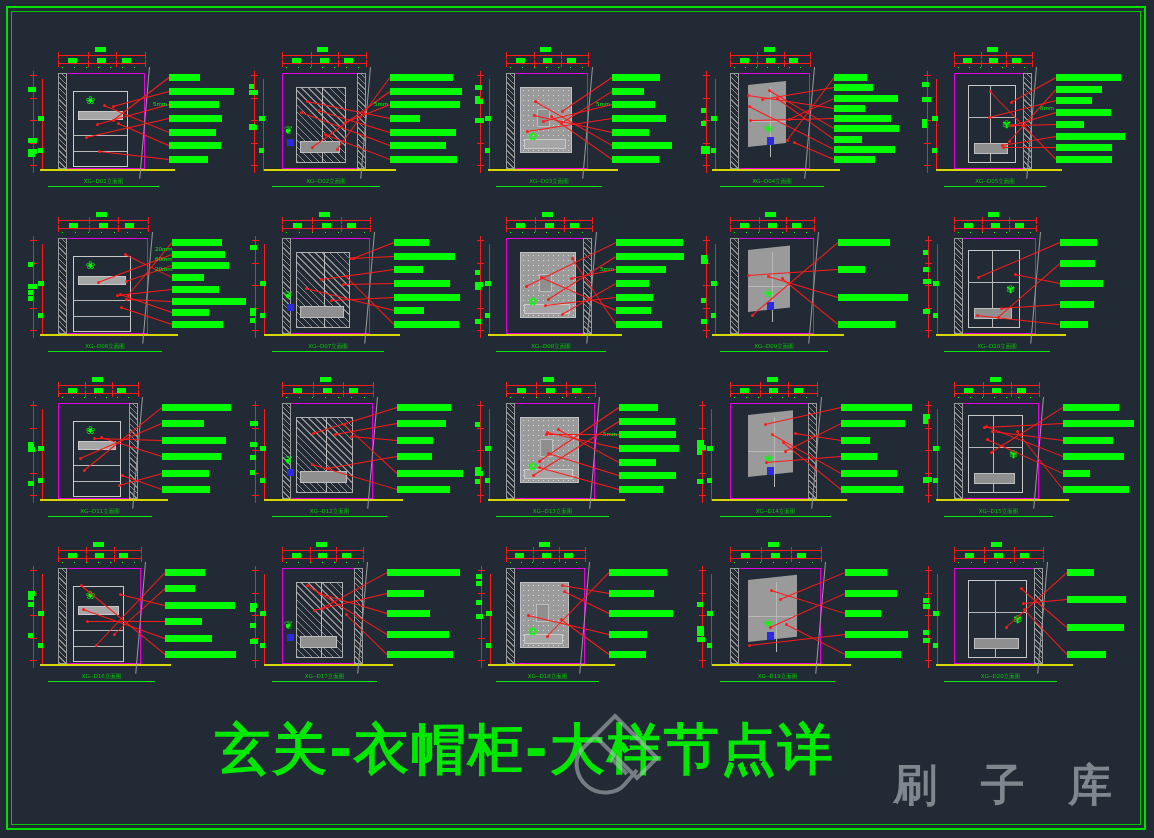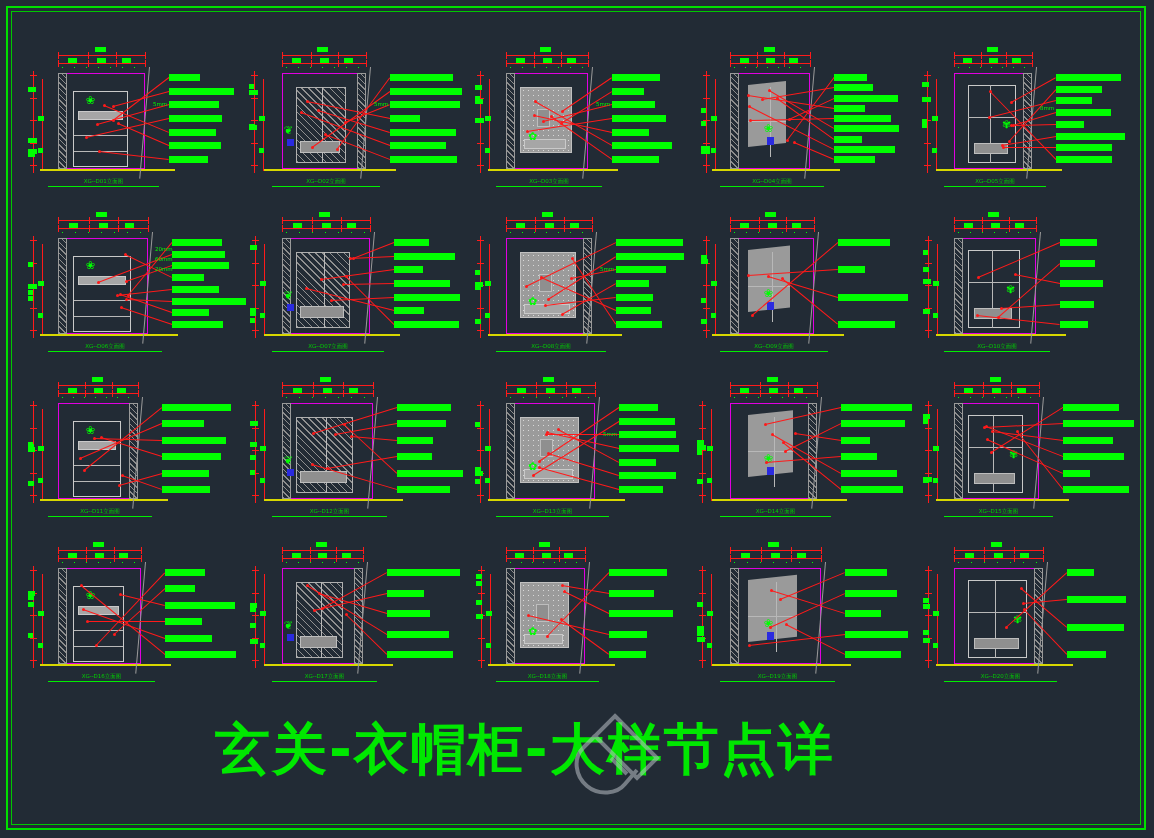--- a/index.html
+++ b/index.html
@@ -1431,15 +1431,16 @@
     <svg width="130" height="120" viewBox="0 0 130 120">
       <g stroke="#b9bfc5" stroke-width="4" fill="none">
         <path d="M62 16 L104 58 L84 78 L42 36 Z"></path>
         <path d="M42 36 L30 48 C20 58 22 76 34 86 C46 96 64 94 72 84 L84 70"></path>
         <path d="M58 58 L74 74"></path>
       </g>
     </svg>
   </div>
 
   <div class="wm">
+    <div class="wm-cn">刷 子 库</div>
   </div>
 
 </div>
 
 </body></html>

